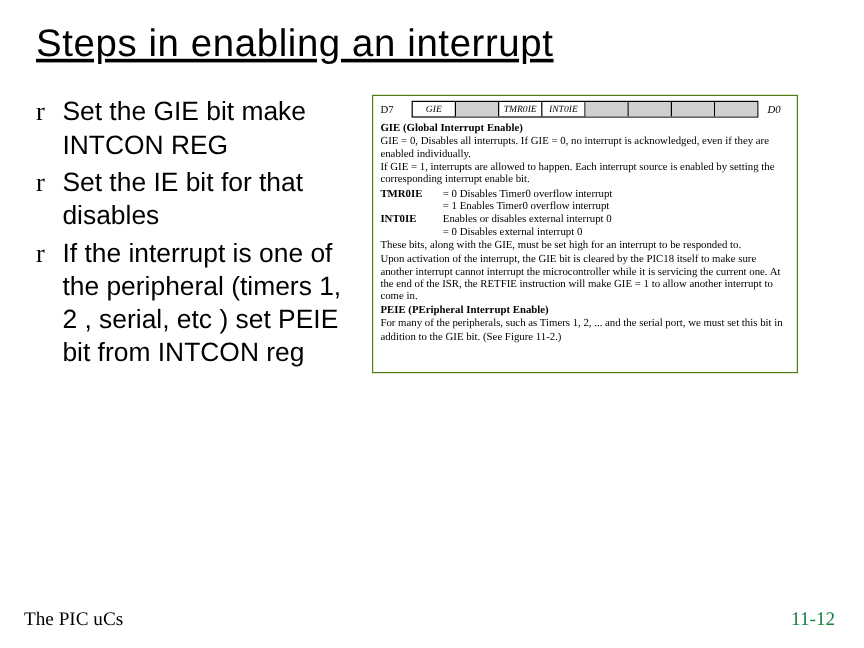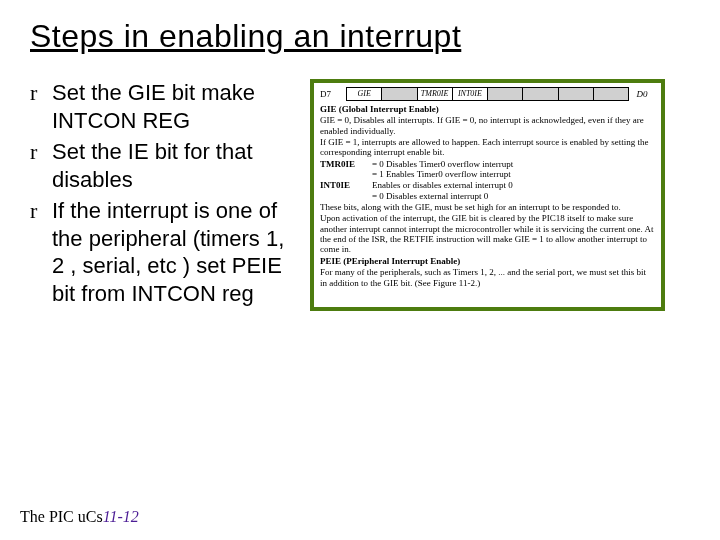--- a/index.html
+++ b/index.html
@@ -39,21 +39,21 @@
   }
   .bullets li::before {
     content: "r";
     position: absolute;
     left: 0;
     top: 0;
     font-family: "Comic Sans MS", cursive;
   }
   .diagram {
     width: 355px;
-    border: 4px solid #4d7c0f;
+    border: 1px solid #4d7c0f;
     font-family: "Times New Roman", serif;
     font-size: 9px;
     line-height: 1.15;
     padding: 4px 6px 6px 6px;
   }
   .reg {
     display: flex;
     align-items: stretch;
     margin-bottom: 3px;
   }
@@ -85,24 +85,25 @@
   .desc .row { display: flex; }
   .desc .row .k { width: 52px; flex-shrink: 0; }
   .desc .row .v { flex: 1; }
   .desc .indent { padding-left: 52px; }
   .footer {
     position: absolute;
     bottom: 14px;
     left: 20px;
     right: 24px;
     display: flex;
+    justify-content: space-between;
     font-family: "Comic Sans MS", cursive;
     font-size: 16px;
   }
-  .footer .pn { color: #4c1d95; font-style: italic; }
+  .footer .pn { color: #15803d; }
 </style>
 </head>
 <body>
 
 <div class="slide">
   <h1 class="title">Steps in enabling an interrupt</h1>
 
   <div class="content">
     <ul class="bullets">
       <li>Set the GIE bit make INTCON REG</li>

